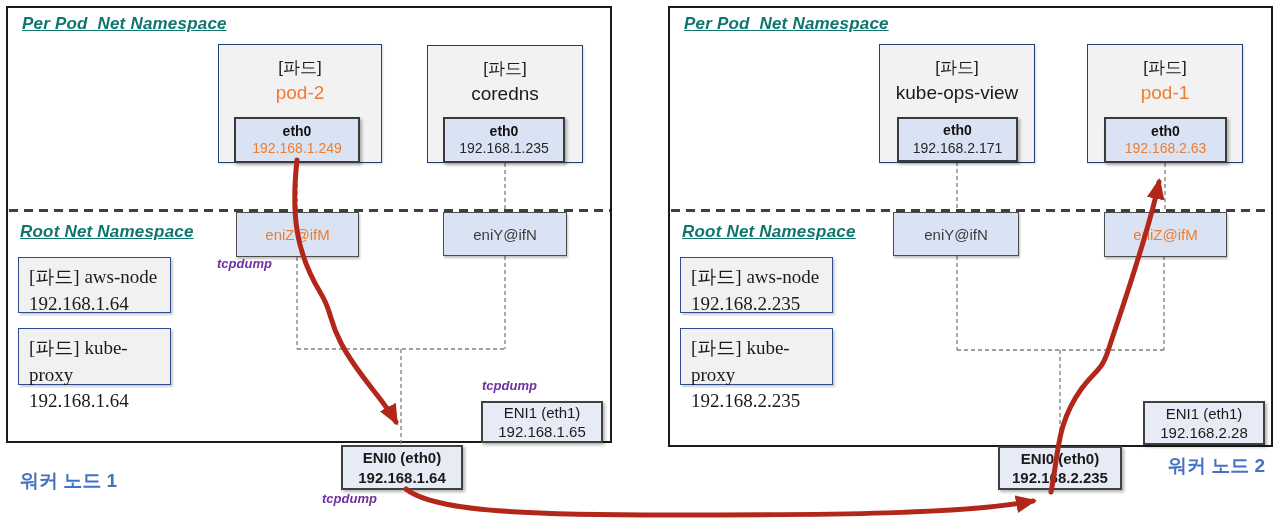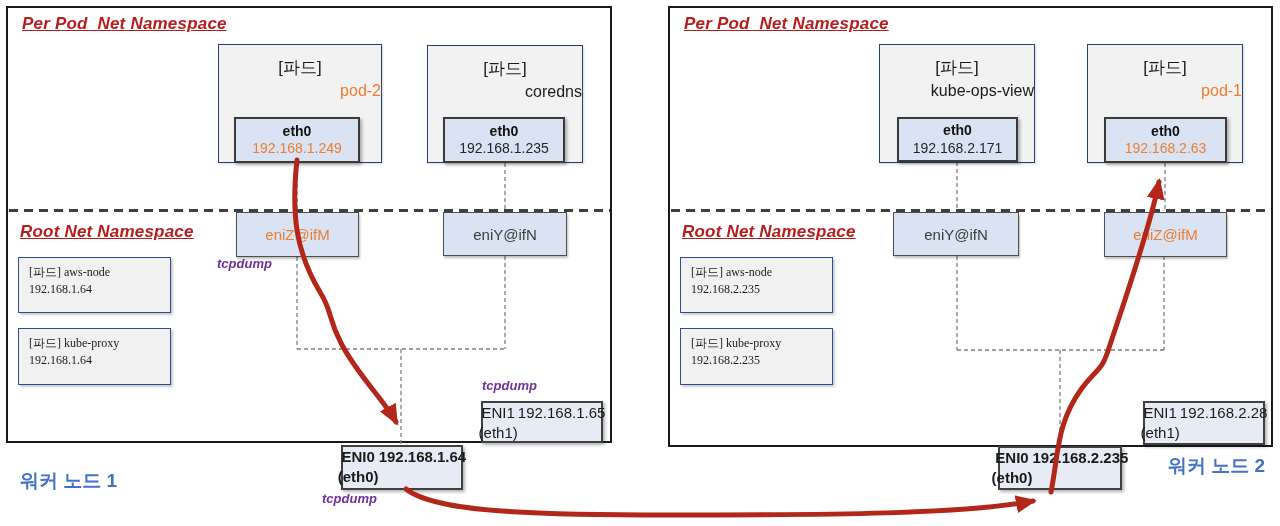--- a/index.html
+++ b/index.html
@@ -6,43 +6,43 @@
   body{font-family:"Liberation Sans", sans-serif; -webkit-font-smoothing:antialiased;}
   #stage{position:relative;width:1280px;height:526px;background:#ffffff;overflow:hidden;}
   svg.layer{position:absolute;left:0;top:0;width:1280px;height:526px;pointer-events:none;}
   .under{z-index:1;} .over{z-index:6;}
 
   .node{position:absolute;border:2px solid #1a1a1a;background:#ffffff;box-sizing:border-box;z-index:0;}
   .divider{position:absolute;height:3px;z-index:1;
            background:repeating-linear-gradient(90deg,#3f3f3f 0 9px,transparent 9px 15px);}
 
   .ns-title{position:absolute;z-index:3;font-size:17px;font-weight:bold;font-style:italic;
-            text-decoration:underline;color:#b91c1c;white-space:pre;letter-spacing:.2px;}
+            text-decoration:underline;color:#0f766e;white-space:pre;letter-spacing:.2px;}
 
   .pod{position:absolute;background:#f2f2f2;border:1.5px solid #24406e;box-sizing:border-box;
        z-index:2;text-align:center;padding-top:12px;box-shadow:1px 1px 2px rgba(0,0,0,.15);}
   .pod-tag{font-size:17px;color:#1a1a1a;line-height:1.35;}
-  .pod-name{font-size:16px;color:#1a1a1a;line-height:1.35;text-align:right;}
+  .pod-name{font-size:19px;color:#1a1a1a;line-height:1.35;}
 
   .ifbox{position:absolute;background:#dae3f3;border:2px solid #3a3a3a;box-sizing:border-box;
          z-index:3;text-align:center;display:flex;flex-direction:column;justify-content:center;
          box-shadow:2px 2px 3px rgba(0,0,0,.3);}
   .if-name{font-size:14px;font-weight:bold;color:#111;line-height:1.25;}
   .if-ip{font-size:14px;color:#262626;line-height:1.25;}
 
   .veth{position:absolute;background:#dae3f3;border:1.5px solid #4d4d4d;box-sizing:border-box;
         z-index:2;display:flex;align-items:center;justify-content:center;font-size:15px;color:#3c3c3c;
         box-shadow:1px 2px 2px rgba(0,0,0,.25);}
 
   .syspod{position:absolute;background:#f1f1f1;border:1.5px solid #2e4d8e;box-sizing:border-box;
-          z-index:2;font-family:"Liberation Serif", serif;font-size:12px;color:#1a1a1a;
+          z-index:2;font-family:"Liberation Serif", serif;font-size:19px;color:#1a1a1a;
           padding:6px 0 0 10px;line-height:1.4;box-shadow:2px 2px 2px rgba(0,0,0,.2);}
 
   .eni{position:absolute;background:#e7ebf5;border:2px solid #404040;box-sizing:border-box;
-       z-index:3;text-align:center;display:flex;flex-direction:row;justify-content:center;
+       z-index:3;text-align:center;display:flex;flex-direction:column;justify-content:center;
        font-size:15px;color:#1a1a1a;box-shadow:2px 2px 3px rgba(0,0,0,.3);}
   .eni .l1{line-height:1.3;} .eni .l2{line-height:1.3;}
 
   .nodelabel{position:absolute;z-index:3;font-size:19px;font-weight:bold;color:#4472c4;}
   .tcpd{position:absolute;z-index:4;font-size:13px;font-weight:bold;font-style:italic;color:#7030a0;text-align:center;}
   .hl{color:#ed7d31 !important;}
 </style>
 </head>
 <body>
 

